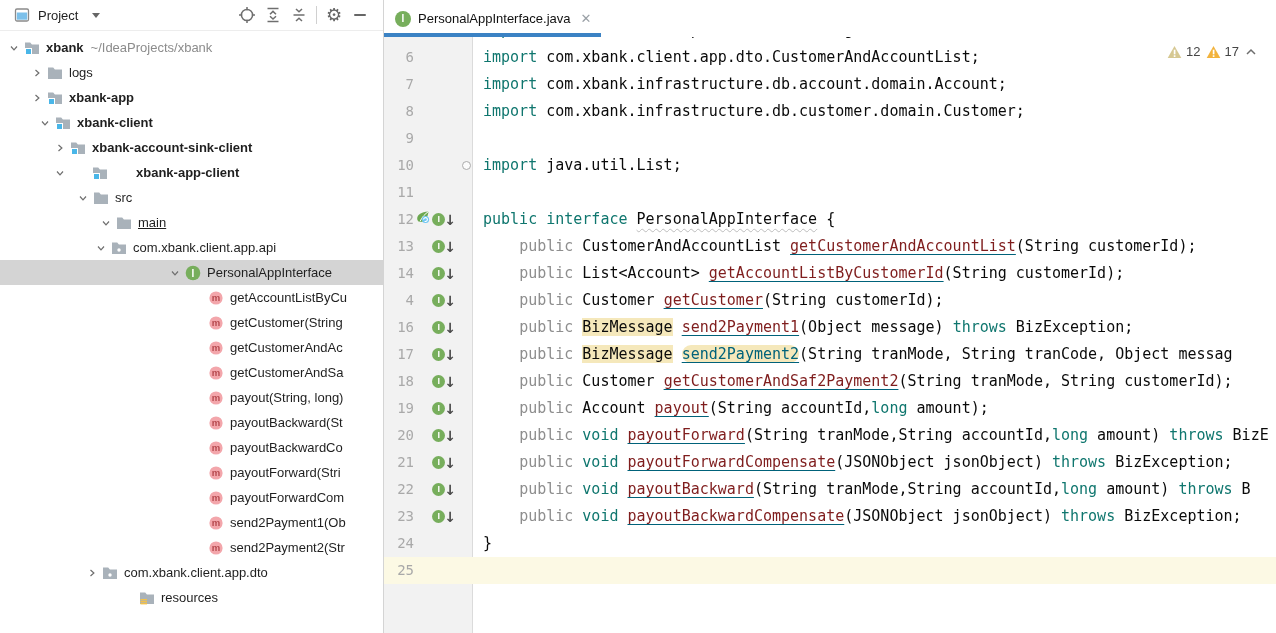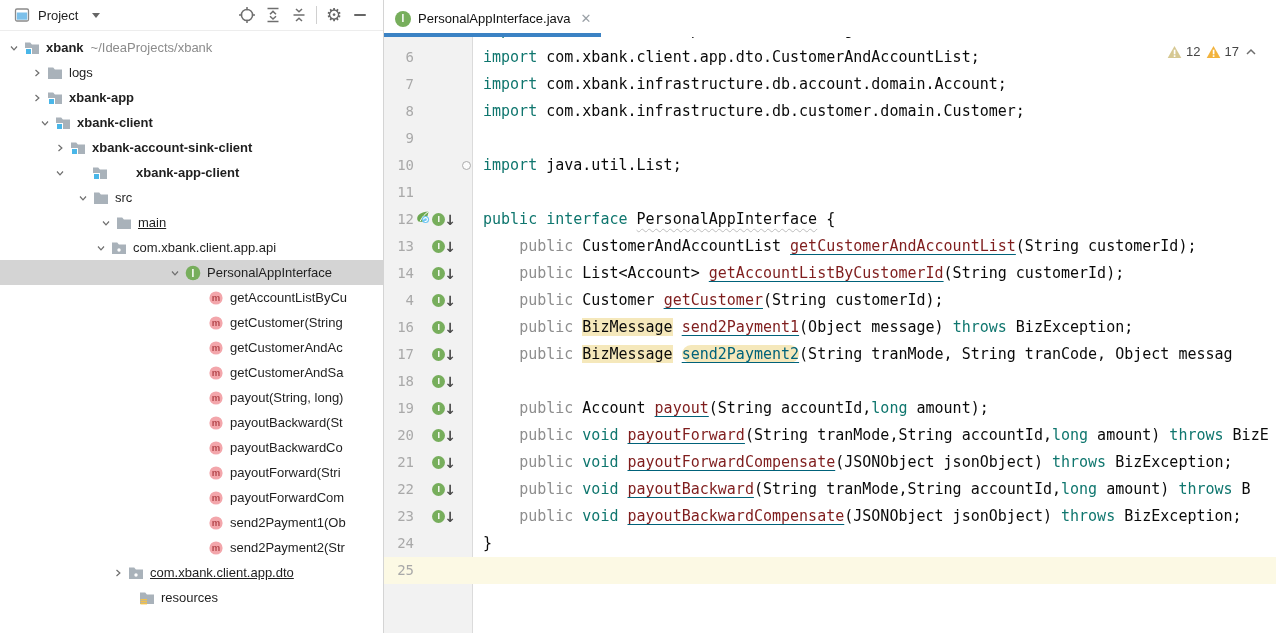--- a/index.html
+++ b/index.html
@@ -359,21 +359,21 @@
         <div class="trow" style="padding-left: 189px;">
           <span class="chev"></span>
           <span class="ticon">
             <svg width="16" height="16" viewBox="0 0 16 16">
               <circle cx="8" cy="8" r="6.6" fill="#F3A6AB"></circle>
               <text x="8" y="11.4" font-size="9.5" font-weight="bold" fill="#B5484D" text-anchor="middle" font-family="Liberation Sans,sans-serif">m</text>
             </svg>
           </span>
           <span class="tlbl">send2Payment2(Str</span>
         </div>
-        <div class="trow" style="padding-left: 109px; text-decoration: underline;">
+        <div class="trow" style="padding-left: 83px;">
           <span class="chev">
             <svg width="12" height="12" viewBox="0 0 16 16" fill="none" stroke="#6E6E6E" stroke-width="1.6">
               <polyline points="6,4 10.5,8 6,12"></polyline>
             </svg>
           </span>
           <span class="ticon">
             <svg width="16" height="14" viewBox="0 0 16 14">
               <path d="M1 1.5h5.2l1.7 2H15v9.5H1z" fill="#A9B2BA"></path>
               <circle cx="8" cy="9" r="1.7" fill="#fff"></circle>
             </svg>
@@ -555,20 +555,21 @@
             <span class="gut">
               <span class="lnum">18</span>
               <span class="gicons">
                 <span style="display: flex; align-items: center;">
                   <span class="badge-i">I</span>
                   <span class="impl-arrow">↓</span>
                 </span>
               </span>
               <span class="gfold"></span>
             </span>
+            <span class="codetxt"><span>    </span><span class="tok-m">public</span><span> Customer </span><span class="tok-d">getCustomerAndSaf2Payment2</span><span>(String tranMode, String customerId);</span></span>
           </div>
           <div class="cline">
             <span class="gut">
               <span class="lnum">19</span>
               <span class="gicons">
                 <span style="display: flex; align-items: center;">
                   <span class="badge-i">I</span>
                   <span class="impl-arrow">↓</span>
                 </span>
               </span>

